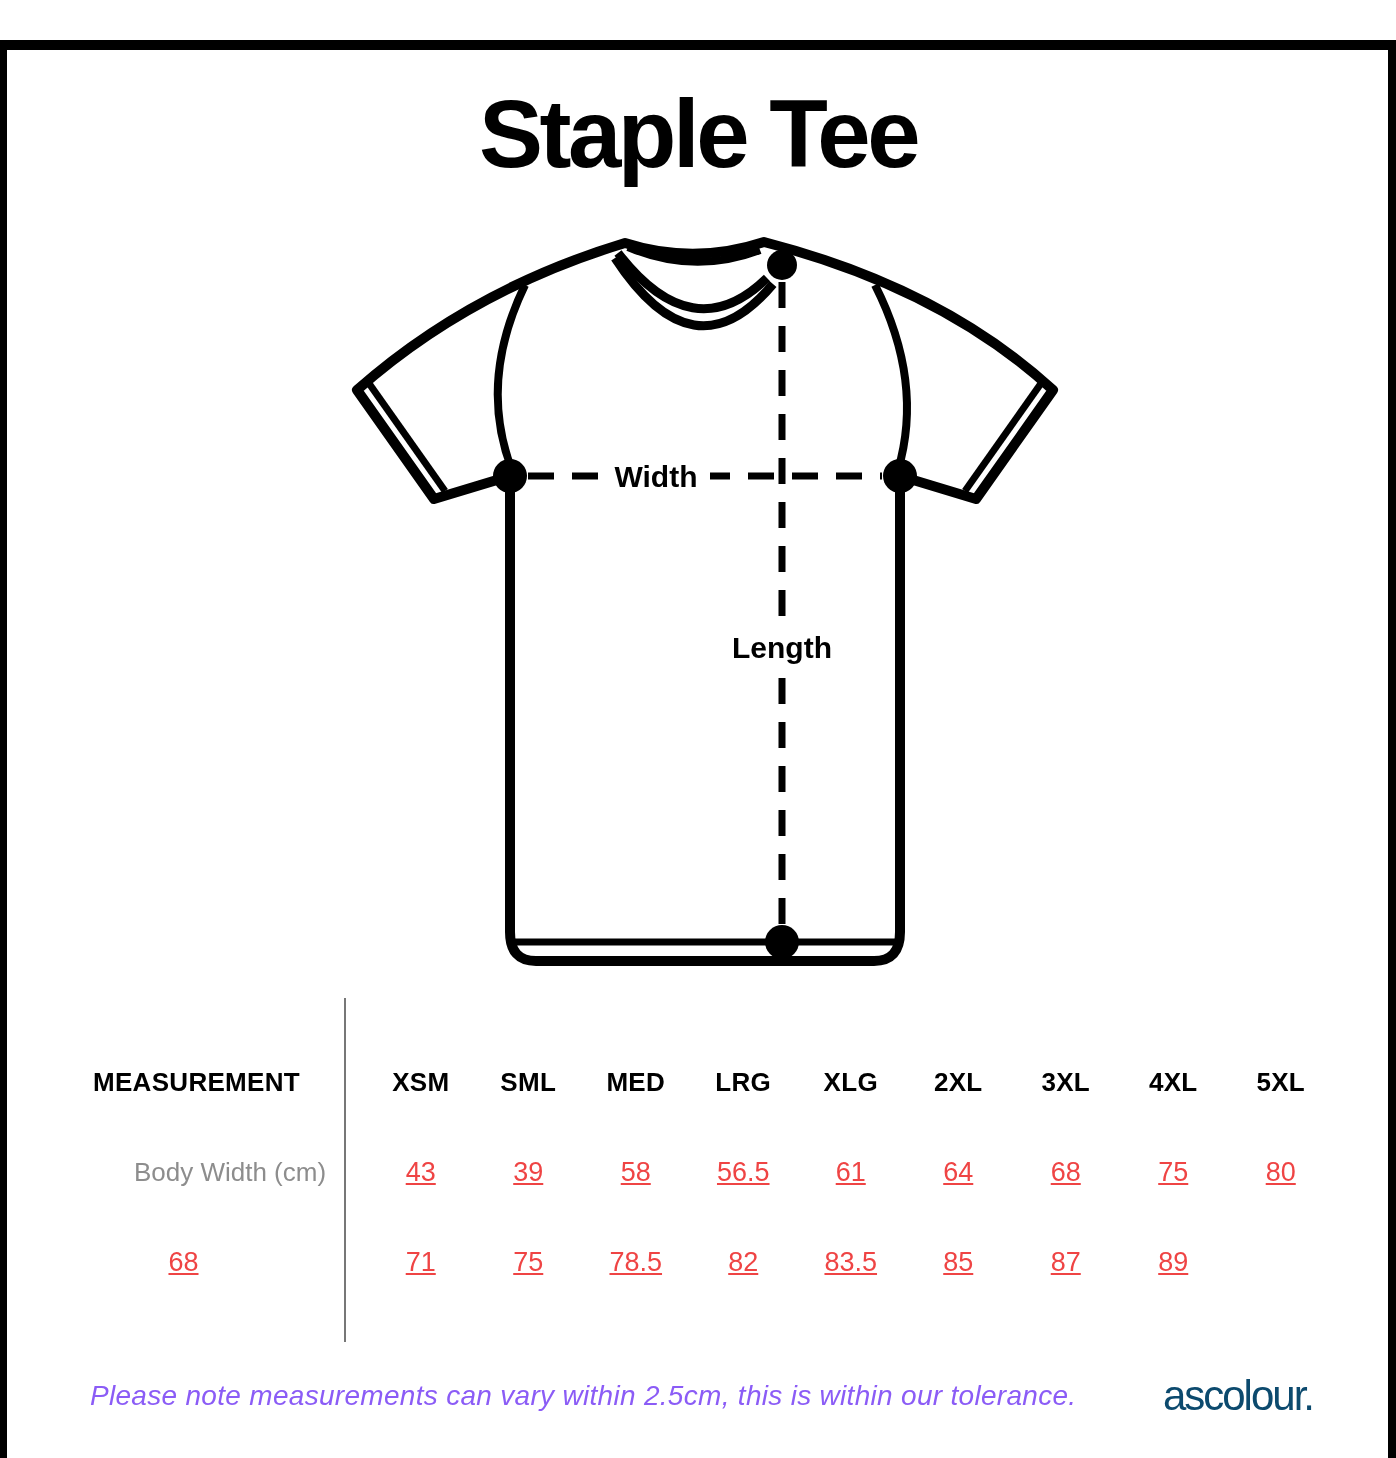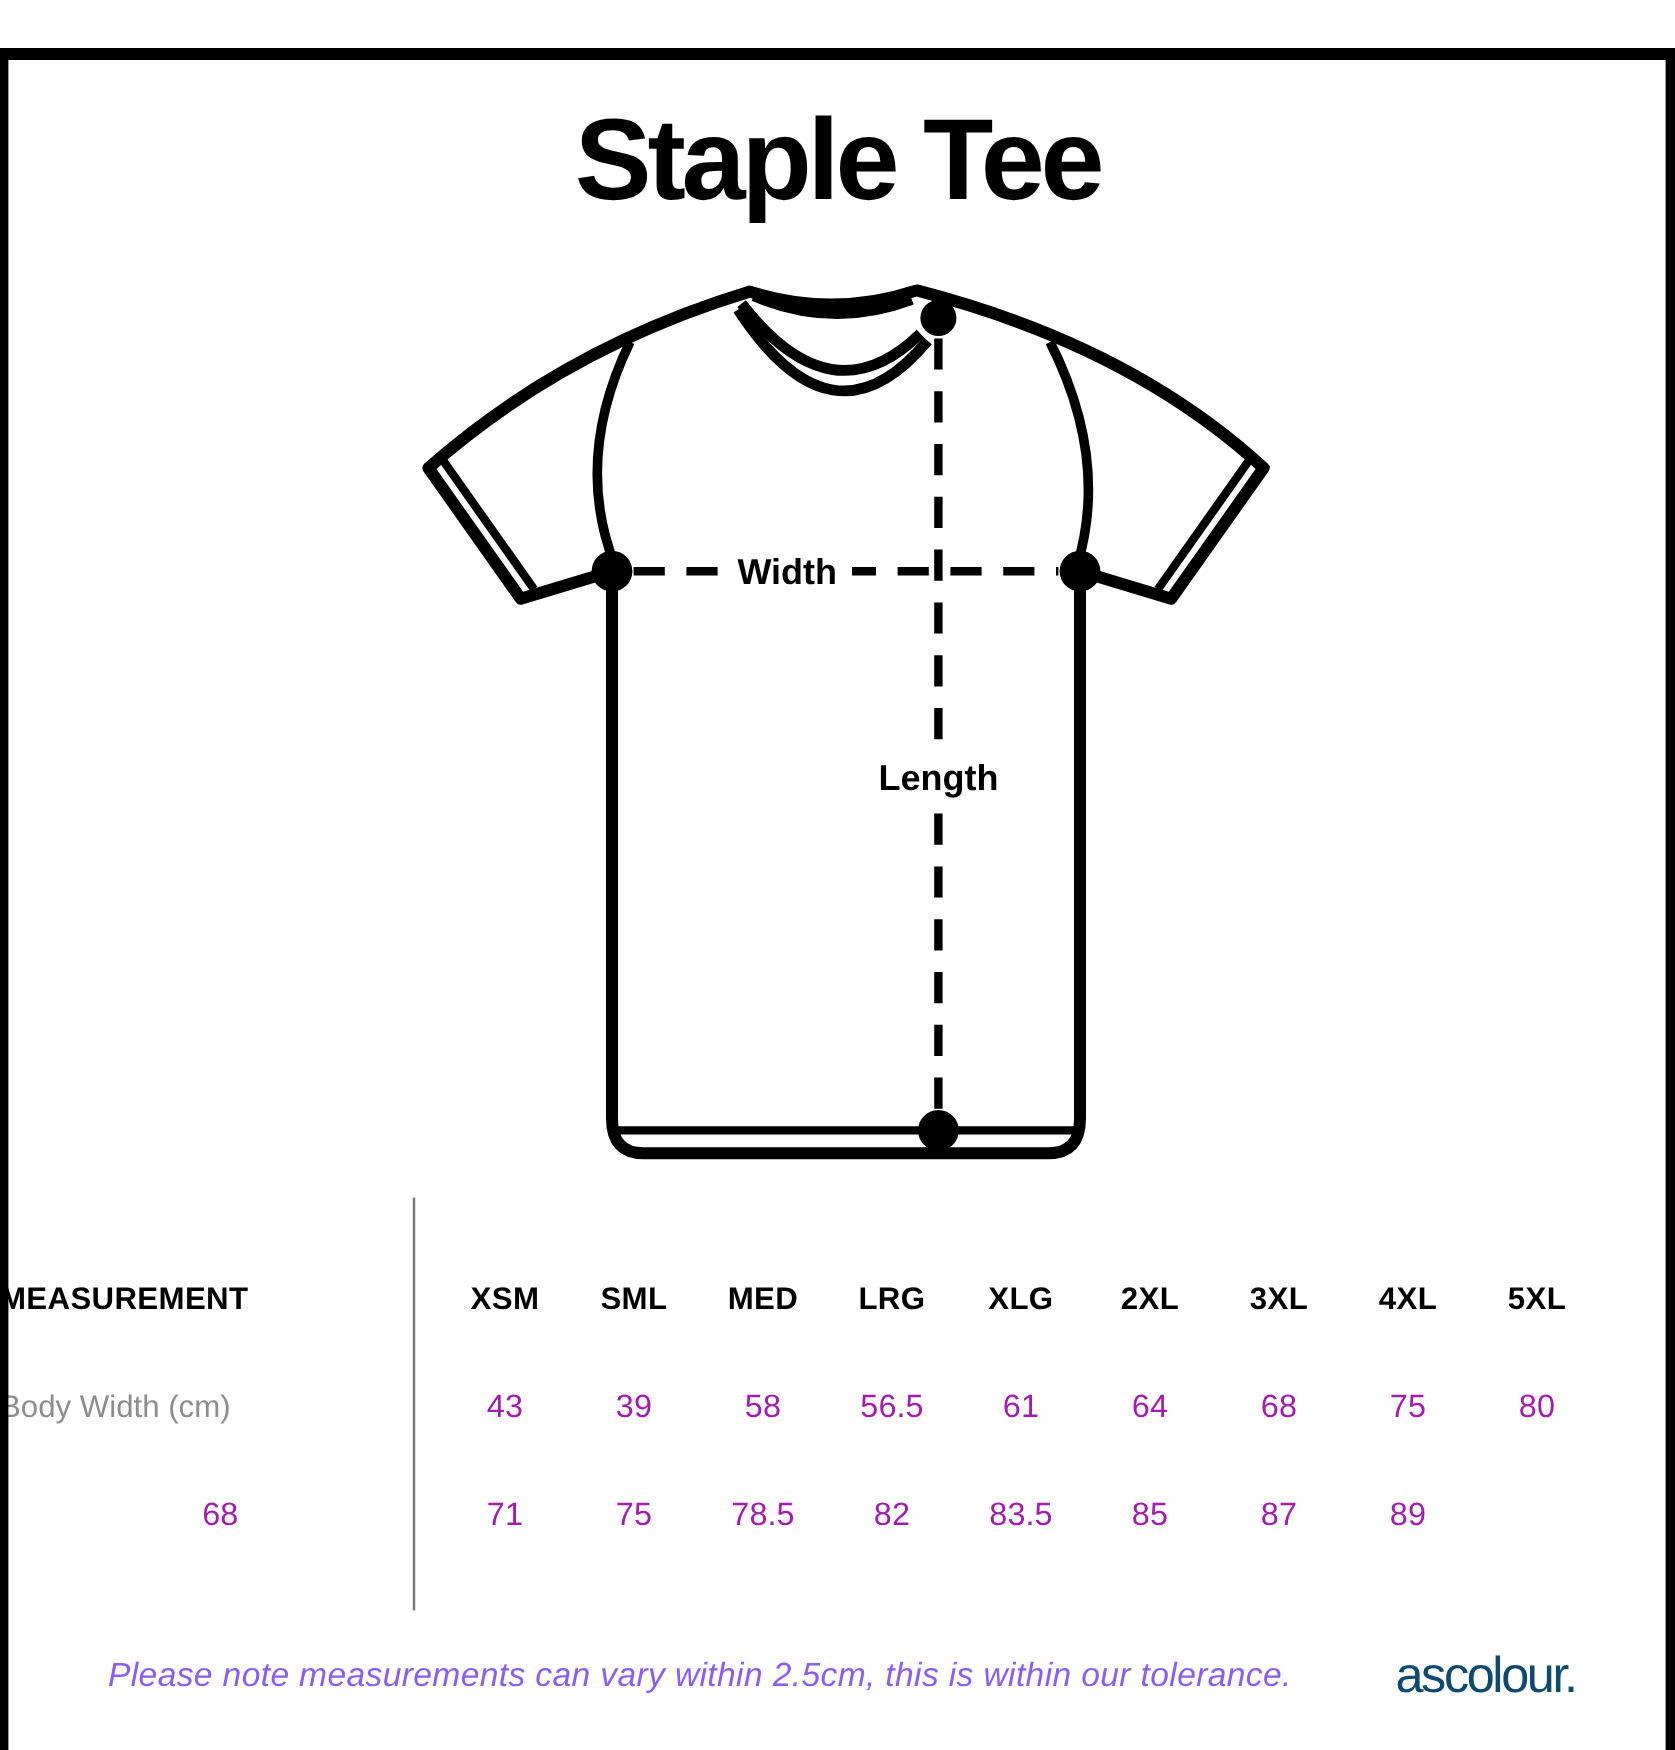--- a/index.html
+++ b/index.html
@@ -53,36 +53,37 @@
     top: 997px;
     width: 1396px;
   }
   .t-row {
     display: grid;
     grid-template-columns: 367px repeat(9, 107.5px);
     height: 90px;
     align-items: center;
   }
   .t-row .label-cell {
+    padding-left: 93px;
     text-align: left;
     font-size: 26px;
   }
   .t-row .size-cell {
     text-align: center;
     font-size: 26px;
   }
   .t-row.head .label-cell,
   .t-row.head .size-cell {
     font-weight: bold;
     font-size: 26px;
     letter-spacing: 0.3px;
     color: #000;
   }
-  .t-row.values .label-cell { color: #8d8d8d; }
-  .t-row.values .size-cell { color: #a21caf; font-size: 27px; }
+  .t-row.values .label-cell { color: #8d8d8d; text-align: center; }
+  .t-row.values .size-cell { color: #ef4444; font-size: 27px; text-decoration: underline; }
   .divider {
     position: absolute;
     left: 344px;
     top: 958px;
     width: 2px;
     height: 344px;
     background: #777777;
   }
   .note {
     position: absolute;

